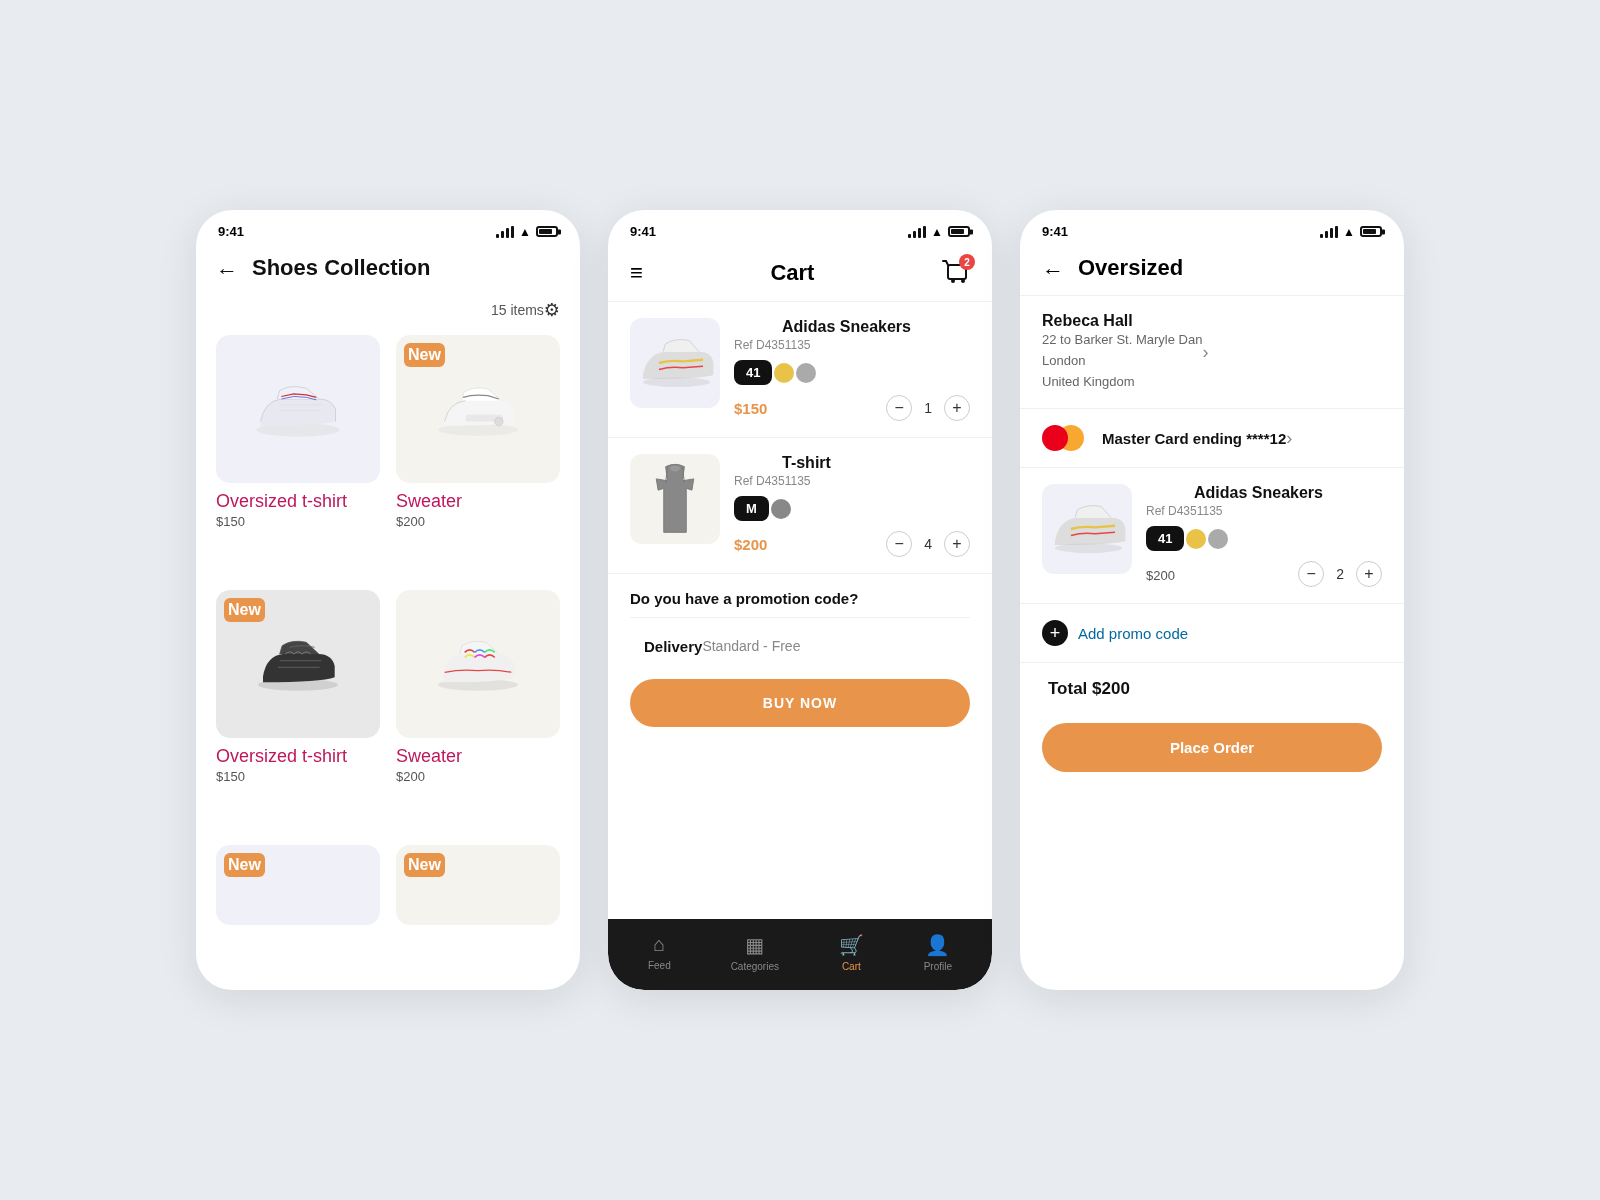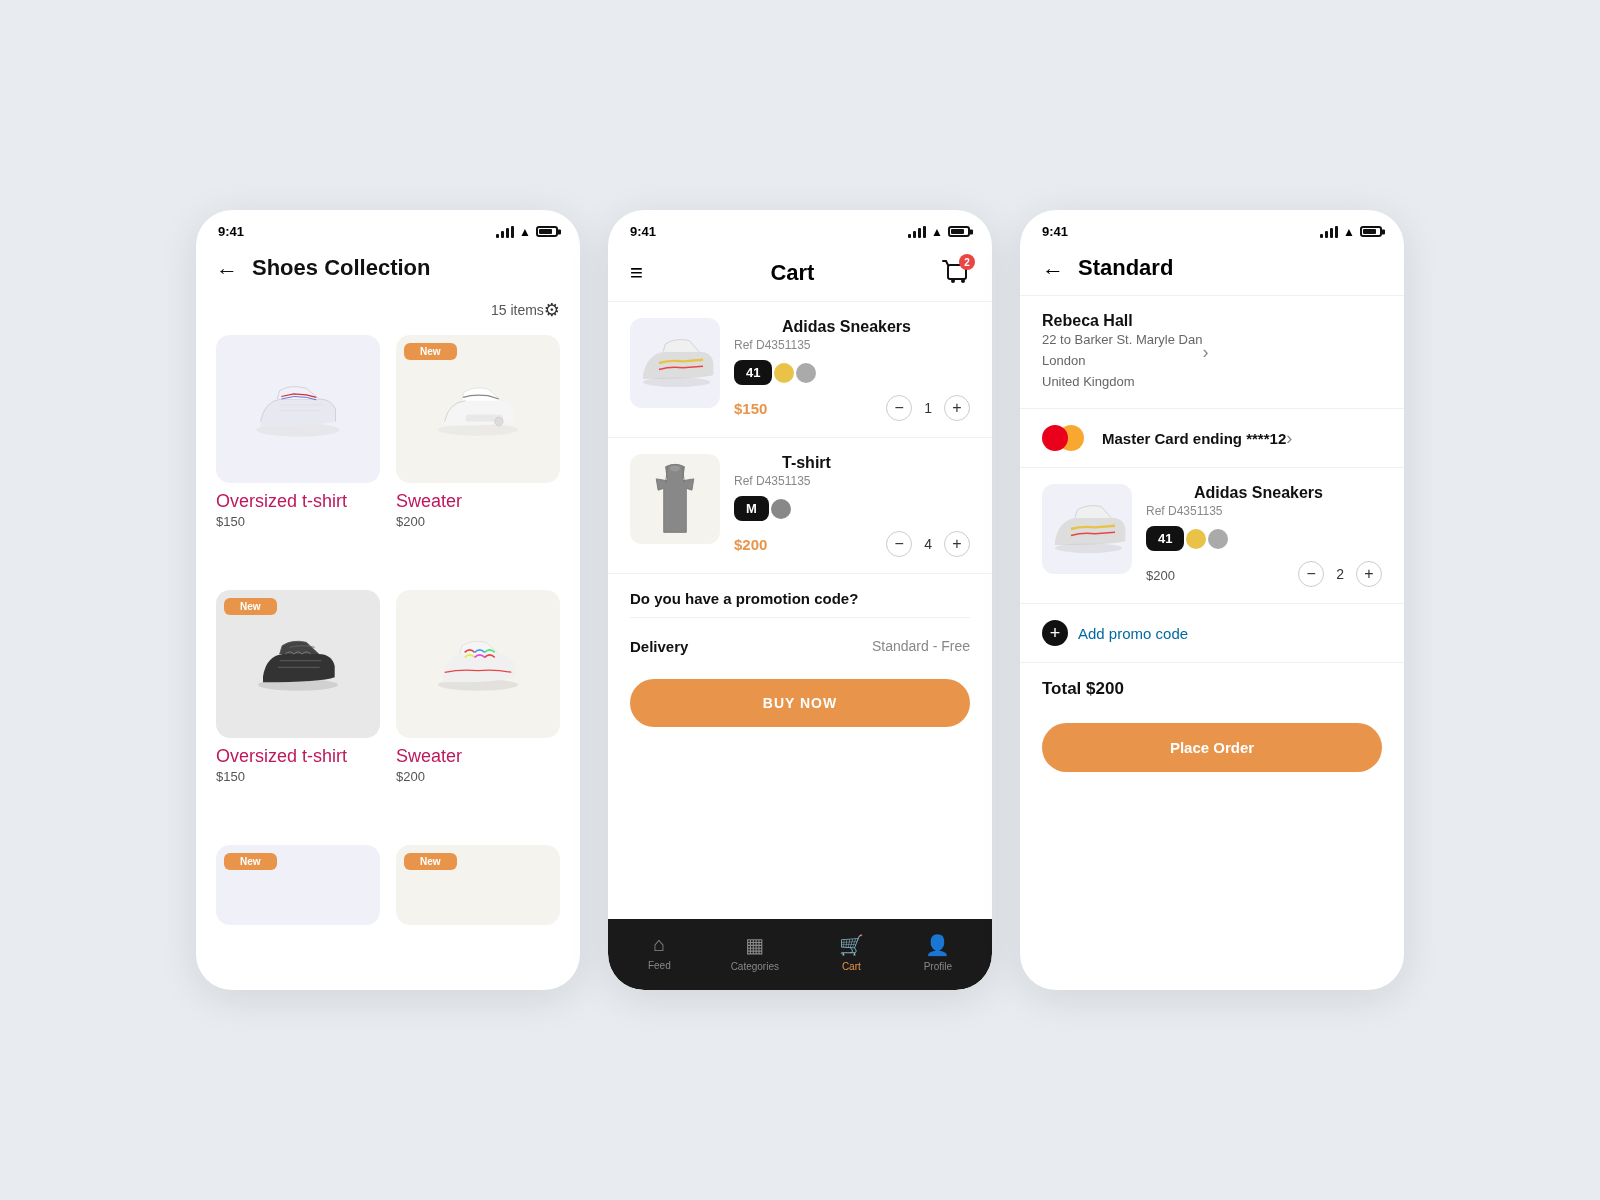--- a/index.html
+++ b/index.html
@@ -112,23 +112,23 @@
     }
     .product-image-wrap.beige { background: #f5f3ee; }
     .product-image-wrap.gray { background: #e8e8e8; }
     .product-image-wrap.light { background: #f0f0f8; }
     .new-badge {
       position: absolute;
       top: 8px;
       left: 8px;
       background: #e8944a;
       color: #fff;
-      font-size: 10px;
+      font-size: 16px;
       font-weight: 600;
-      padding: 3px 16px;
+      padding: 3px 4px;
       border-radius: 6px;
       z-index: 2;
     }
     .product-name { font-size: 18px; color: #be185d; margin-top: 8px; font-weight: 500; }
     .product-price { font-size: 13px; color: #555; margin-top: 2px; }
 
     
     .cart-header {
       display: flex;
       justify-content: space-between;
@@ -217,22 +217,22 @@
       cursor: pointer;
       color: #333;
     }
     .qty-num { font-size: 14px; color: #333; }
     .promo-section {
       padding: 16px 22px 10px;
     }
     .promo-text { font-size: 15px; font-weight: 600; color: #111; margin-bottom: 10px; }
     .delivery-row {
       display: flex;
-      justify-content: space-between;
-      padding: 10px 22px 16px;
+      justify-content: flex-start;
+      padding: 10px 36px 16px;
     }
     .delivery-label { font-size: 15px; font-weight: 600; color: #111; }
     .delivery-value { font-size: 14px; color: #888; }
     .buy-now-btn {
       margin: 8px 22px 16px;
       background: #e8944a;
       color: #fff;
       border: none;
       border-radius: 30px;
       padding: 16px;
@@ -328,21 +328,21 @@
       padding: 16px 22px;
       border-bottom: 1px solid #f0f0f0;
       cursor: pointer;
     }
     .promo-add-icon {
       width: 26px; height: 26px; border-radius: 50%; background: #111;
       display: flex; align-items: center; justify-content: center; color: #fff; font-size: 18px;
     }
     .promo-add-text { font-size: 15px; font-weight: 500; color: #0369a1; }
     .total-section {
-      padding: 16px 22px;
+      padding: 16px 28px;
     }
     .total-text { font-size: 17px; font-weight: 700; color: #111; }
     .place-order-btn {
       margin: 8px 22px 20px;
       background: #e8944a;
       color: #fff;
       border: none;
       border-radius: 30px;
       padding: 16px;
       font-size: 15px;
@@ -619,21 +619,21 @@
         <span class="wifi-icon">▲</span>
         <div class="battery-icon">
           <div class="battery-fill"></div>
         </div>
       </div>
     </div>
 
     <div class="checkout-header">
       <div class="checkout-title-row">
         <span class="back-arrow">←</span>
-        <span>Standard</span>
+        <span>Oversized</span>
       </div>
     </div>
 
     <div class="checkout-section">
       <div class="checkout-row">
         <div>
           <div class="address-name">Rebeca Hall</div>
           <div class="address-line">22 to Barker St. Maryle Dan</div>
           <div class="address-line">London</div>
           <div class="address-line">United Kingdom</div>

